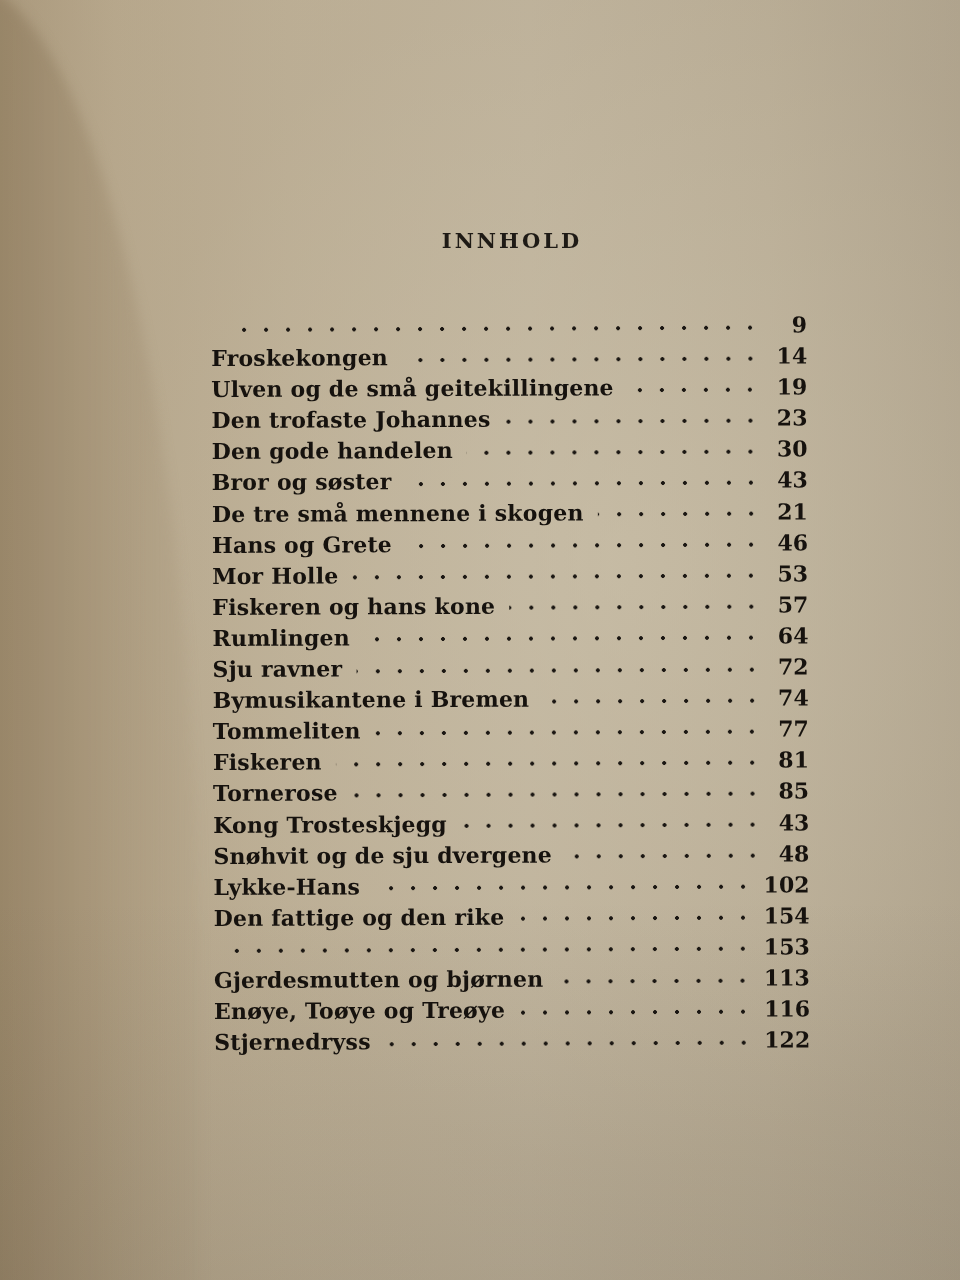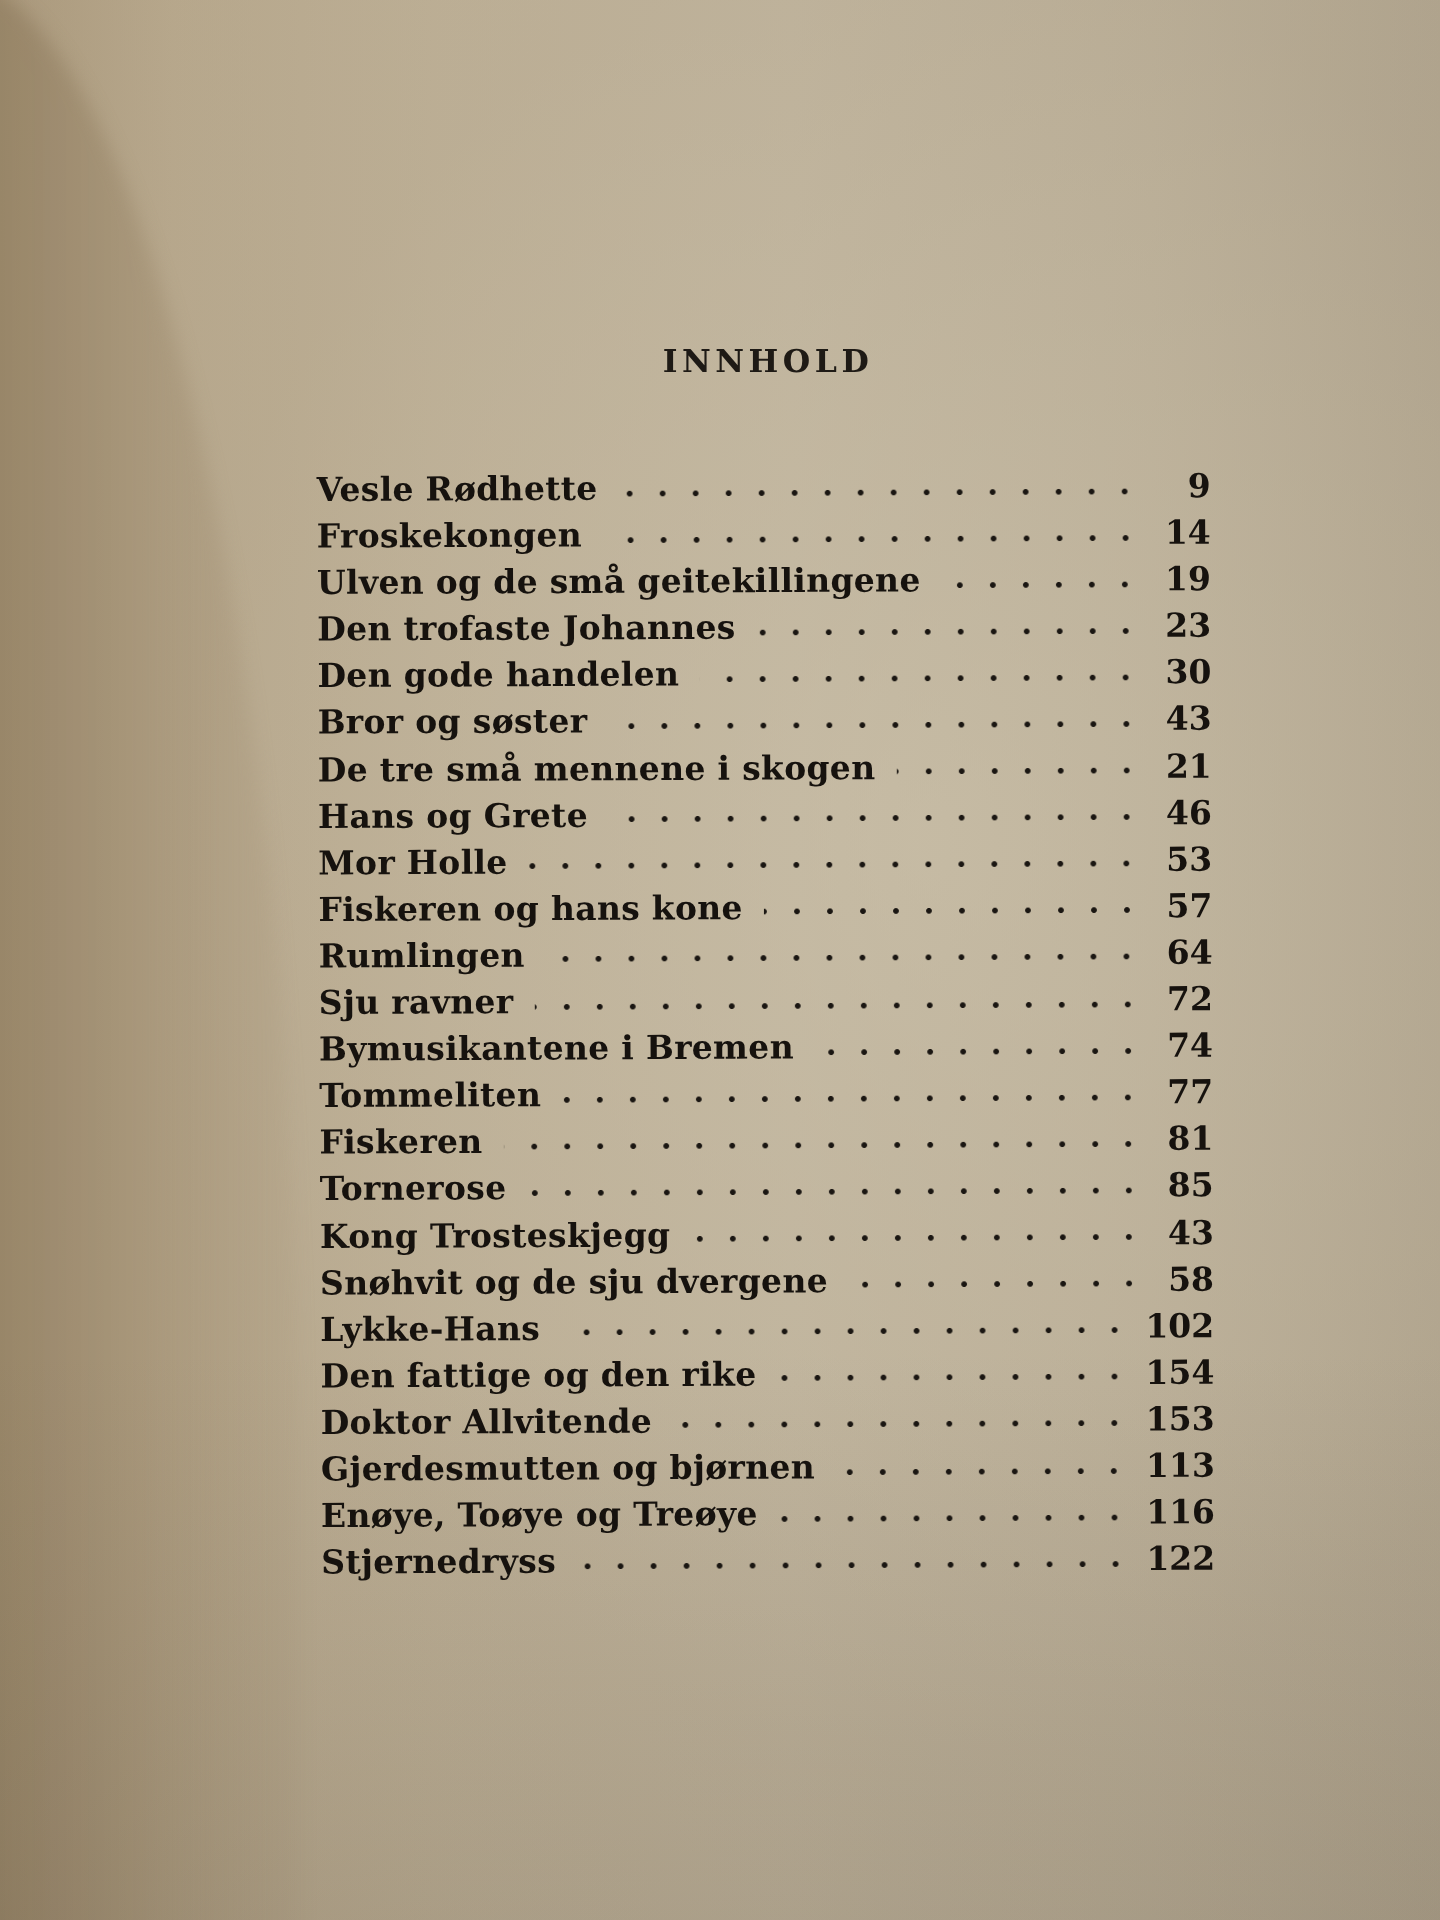--- a/index.html
+++ b/index.html
@@ -98,21 +98,20 @@
 <body>
 
 <div class="page">
   <div class="gutter-shadow"></div>
   <div class="bottom-vignette"></div>
 
   <div class="title">INNHOLD</div>
 
   <ul class="toc">
     <li class="toc-row">
-        <span class="toc-title">Vesle Rødhette</span>
         <span class="toc-dots"></span>
         <span class="toc-page">9</span>
       </li>
     <li class="toc-row">
         <span class="toc-title">Froskekongen</span>
         <span class="toc-dots"></span>
         <span class="toc-page">14</span>
       </li>
     <li class="toc-row">
         <span class="toc-title">Ulven og de små geitekillingene</span>
@@ -185,34 +184,33 @@
         <span class="toc-page">85</span>
       </li>
     <li class="toc-row">
         <span class="toc-title">Kong Trosteskjegg</span>
         <span class="toc-dots"></span>
         <span class="toc-page">43</span>
       </li>
     <li class="toc-row">
         <span class="toc-title">Snøhvit og de sju dvergene</span>
         <span class="toc-dots"></span>
-        <span class="toc-page">58</span>
+        <span class="toc-page">48</span>
       </li>
     <li class="toc-row">
         <span class="toc-title">Lykke-Hans</span>
         <span class="toc-dots"></span>
         <span class="toc-page">102</span>
       </li>
     <li class="toc-row">
         <span class="toc-title">Den fattige og den rike</span>
         <span class="toc-dots"></span>
         <span class="toc-page">154</span>
       </li>
     <li class="toc-row">
-        <span class="toc-title">Doktor Allvitende</span>
         <span class="toc-dots"></span>
         <span class="toc-page">153</span>
       </li>
     <li class="toc-row">
         <span class="toc-title">Gjerdesmutten og bjørnen</span>
         <span class="toc-dots"></span>
         <span class="toc-page">113</span>
       </li>
     <li class="toc-row">
         <span class="toc-title">Enøye, Toøye og Treøye</span>

